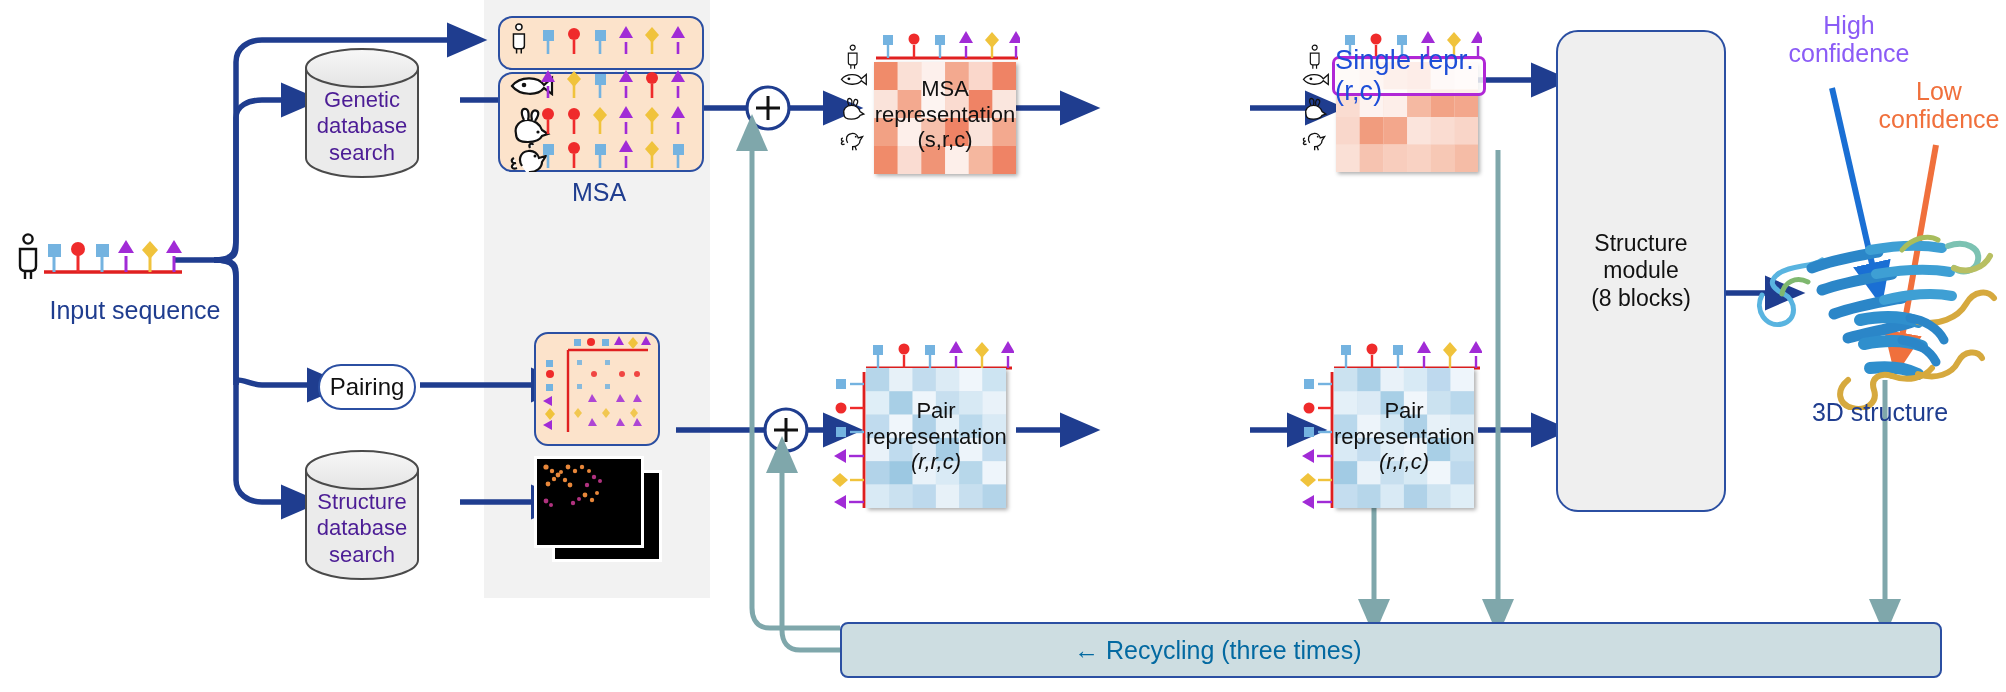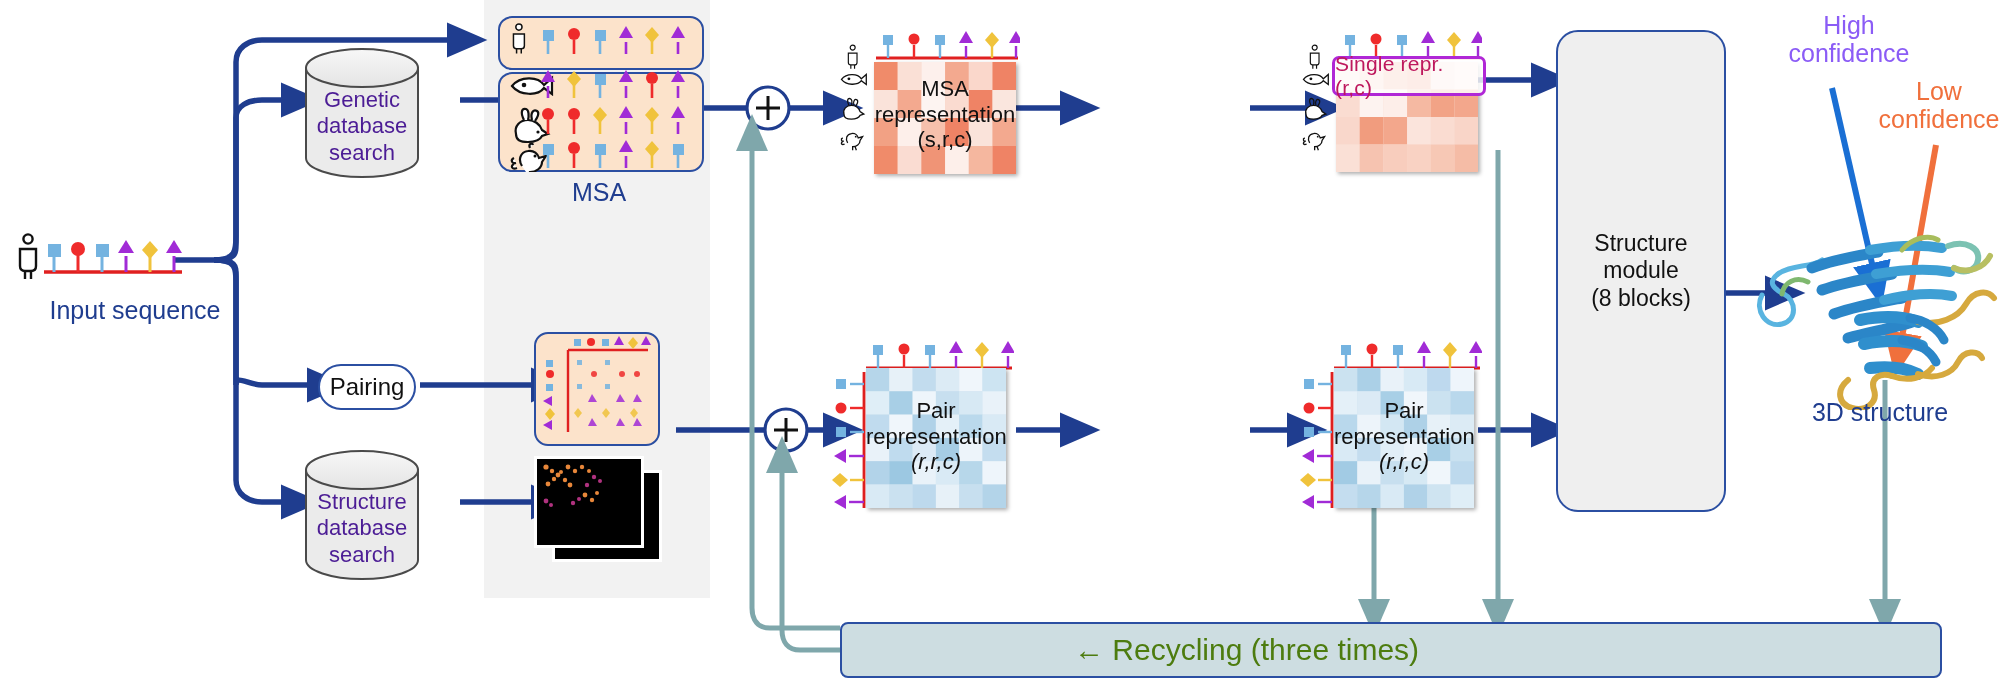--- a/index.html
+++ b/index.html
@@ -11,23 +11,23 @@
   .blklabel{color:#111;font-size:23px;line-height:1.18;text-align:center;}
   .cylinder-txt{color:#4c1d95;font-size:22px;line-height:1.2;text-align:center;}
   .pill{border:2.5px solid #2b4fa2;border-radius:24px;background:#fff;color:#111;
         font-size:24px;display:flex;align-items:center;justify-content:center;}
   .bigbox{border:2px solid #2b4fa2;border-radius:22px;background:#efefef;
           display:flex;align-items:center;justify-content:center;}
   .msagroup{border:2.5px solid #2b4fa2;border-radius:14px;background:#fce3cb;}
   .panelbg{background:#f2f2f2;}
   .recycbar{border:2px solid #2b4fa2;border-radius:8px;background:#cdddE1;
             display:flex;align-items:center;}
-  .recyctxt{color:#4d7c0f;font-size:30px;padding-left:232px;}
+  .recyctxt{color:#0369a1;font-size:25px;padding-left:232px;}
   .singlelbl{position:absolute;border:3.5px solid #b027d6;border-radius:7px;
-             background:rgba(255,255,255,0.82);color:#be185d;font-size:21px;
+             background:rgba(255,255,255,0.82);color:#1d4ed8;font-size:27px;
              display:flex;align-items:center;justify-content:center;letter-spacing:.2px;}
   .heat{position:absolute;box-shadow:2px 2px 4px rgba(0,0,0,.32);}
   .mtxt{position:absolute;width:100%;text-align:center;color:#111;font-size:22px;line-height:1.16;}
   .tmpl{position:absolute;background:#000;border:3px solid #fff;}
   .conf{position:absolute;font-size:25px;line-height:1.1;text-align:center;}
   .seqwrap{position:absolute;}
 </style>
 </head>
 <body>
 

